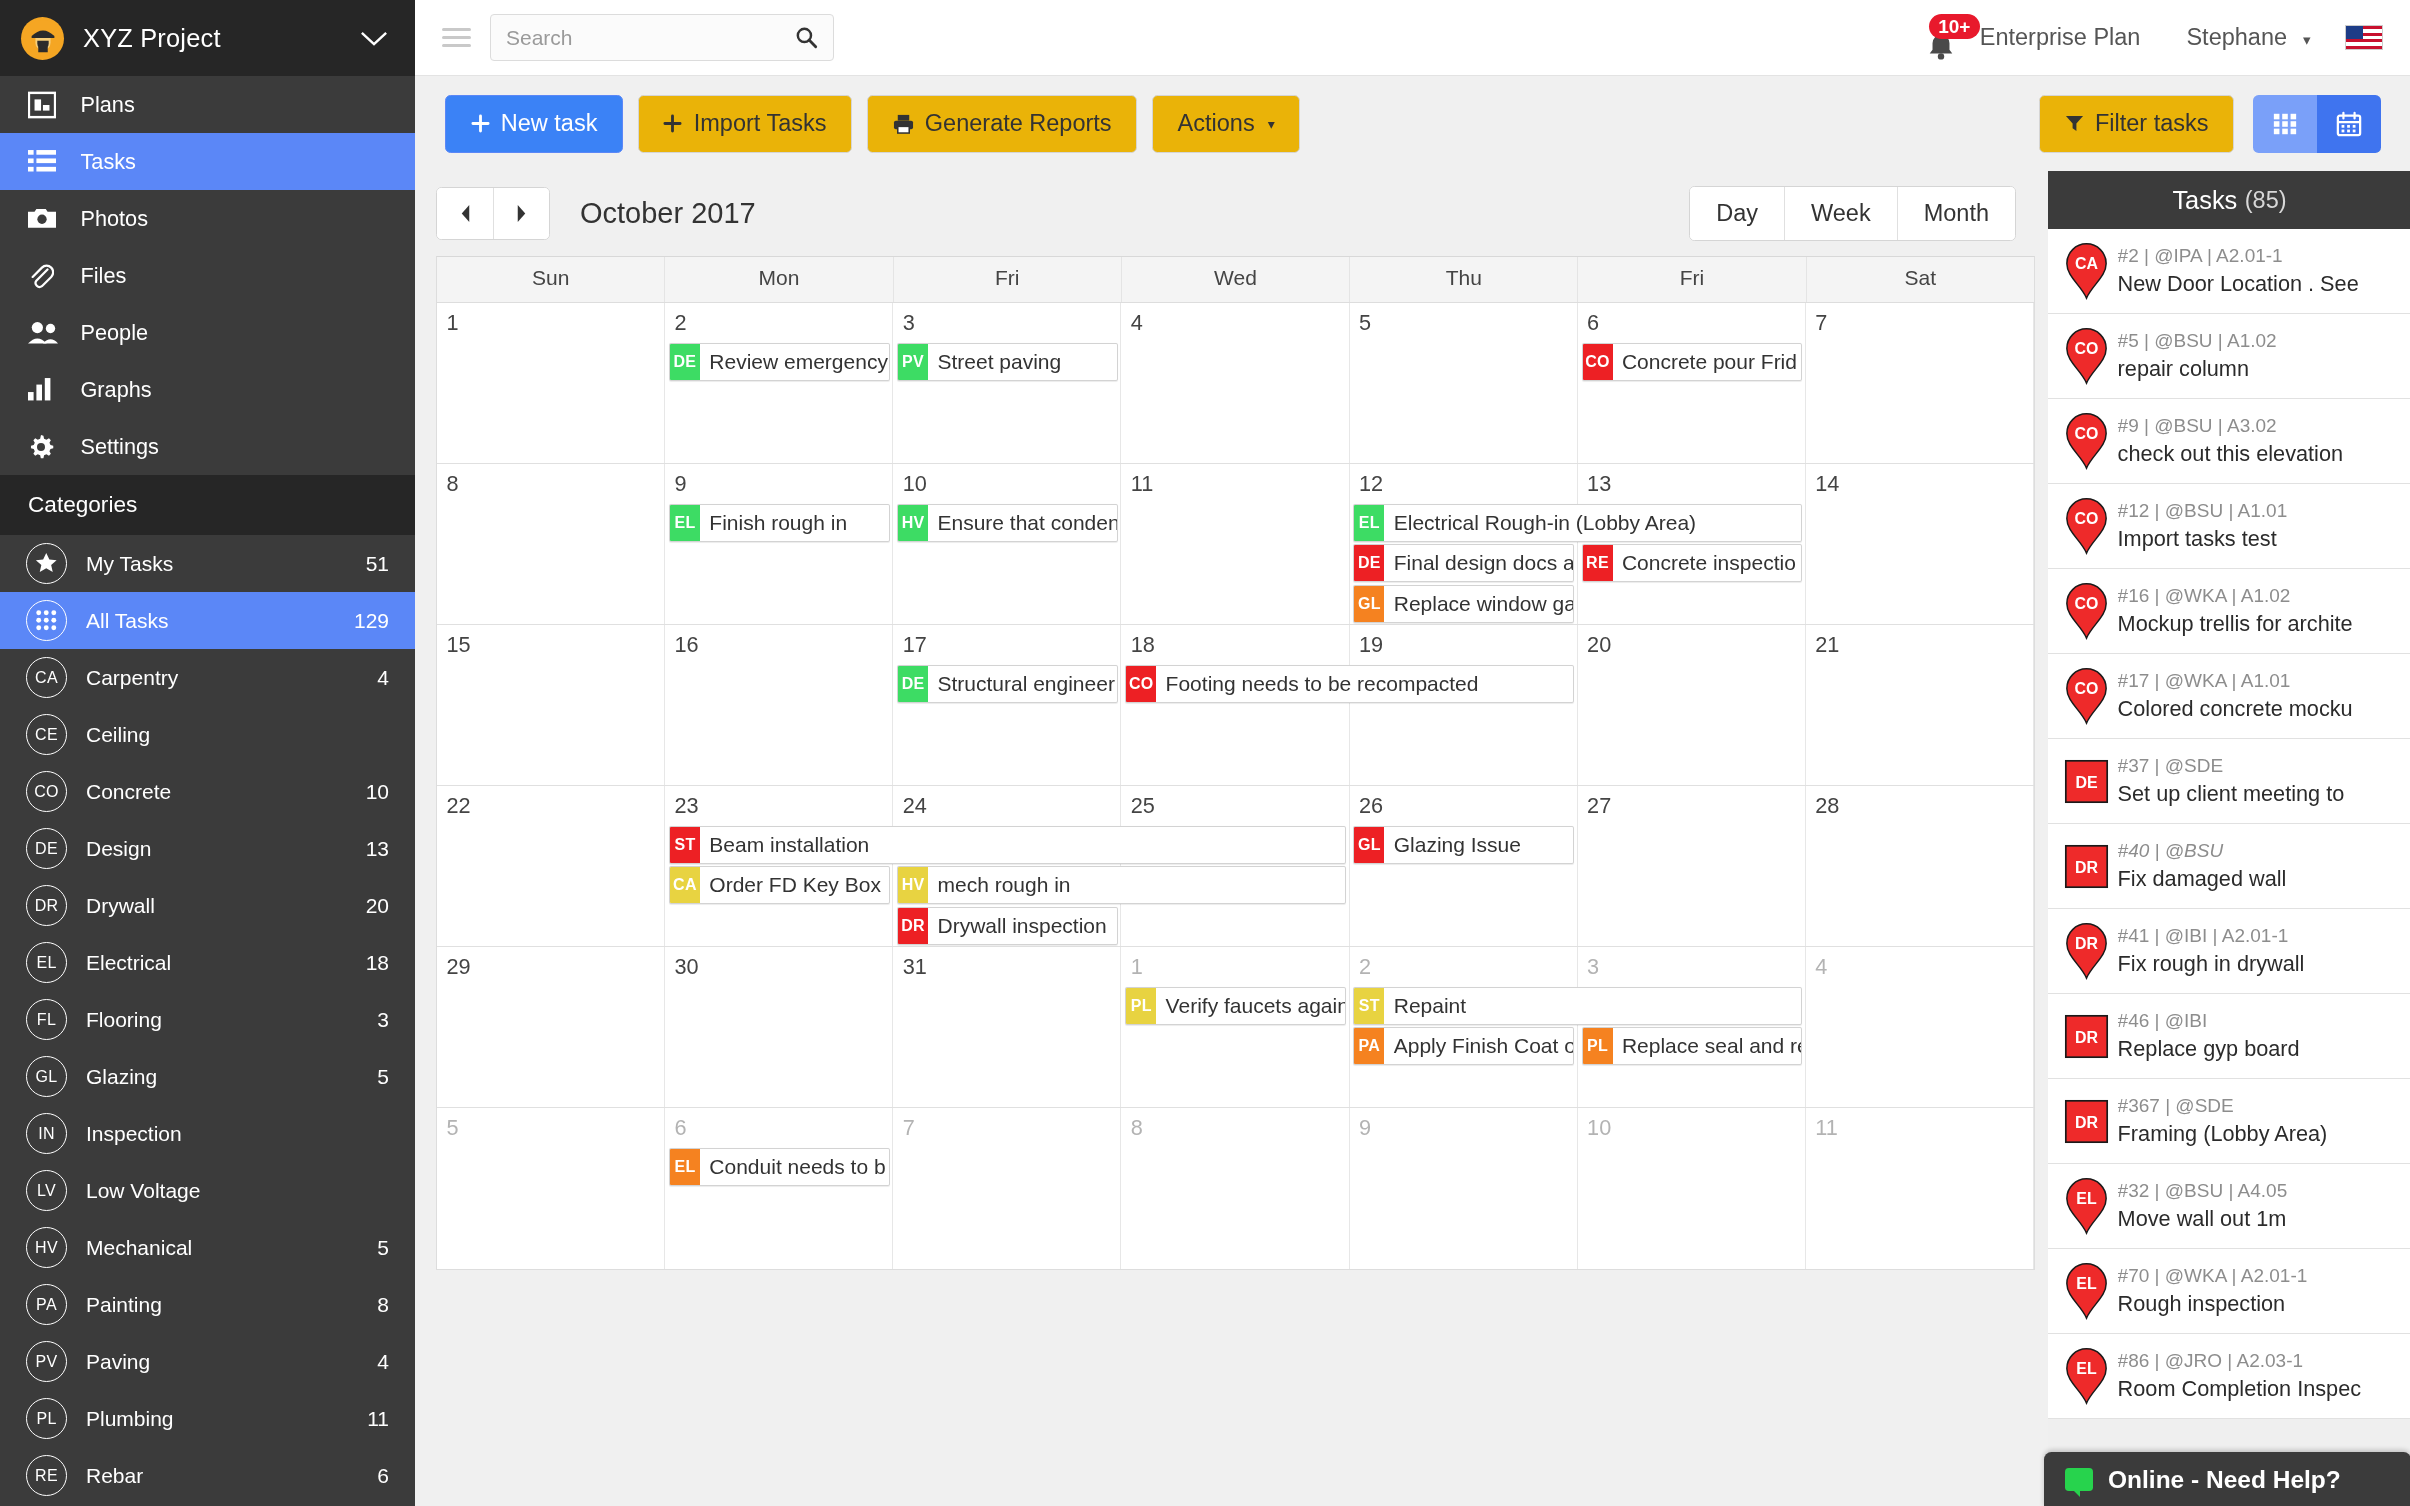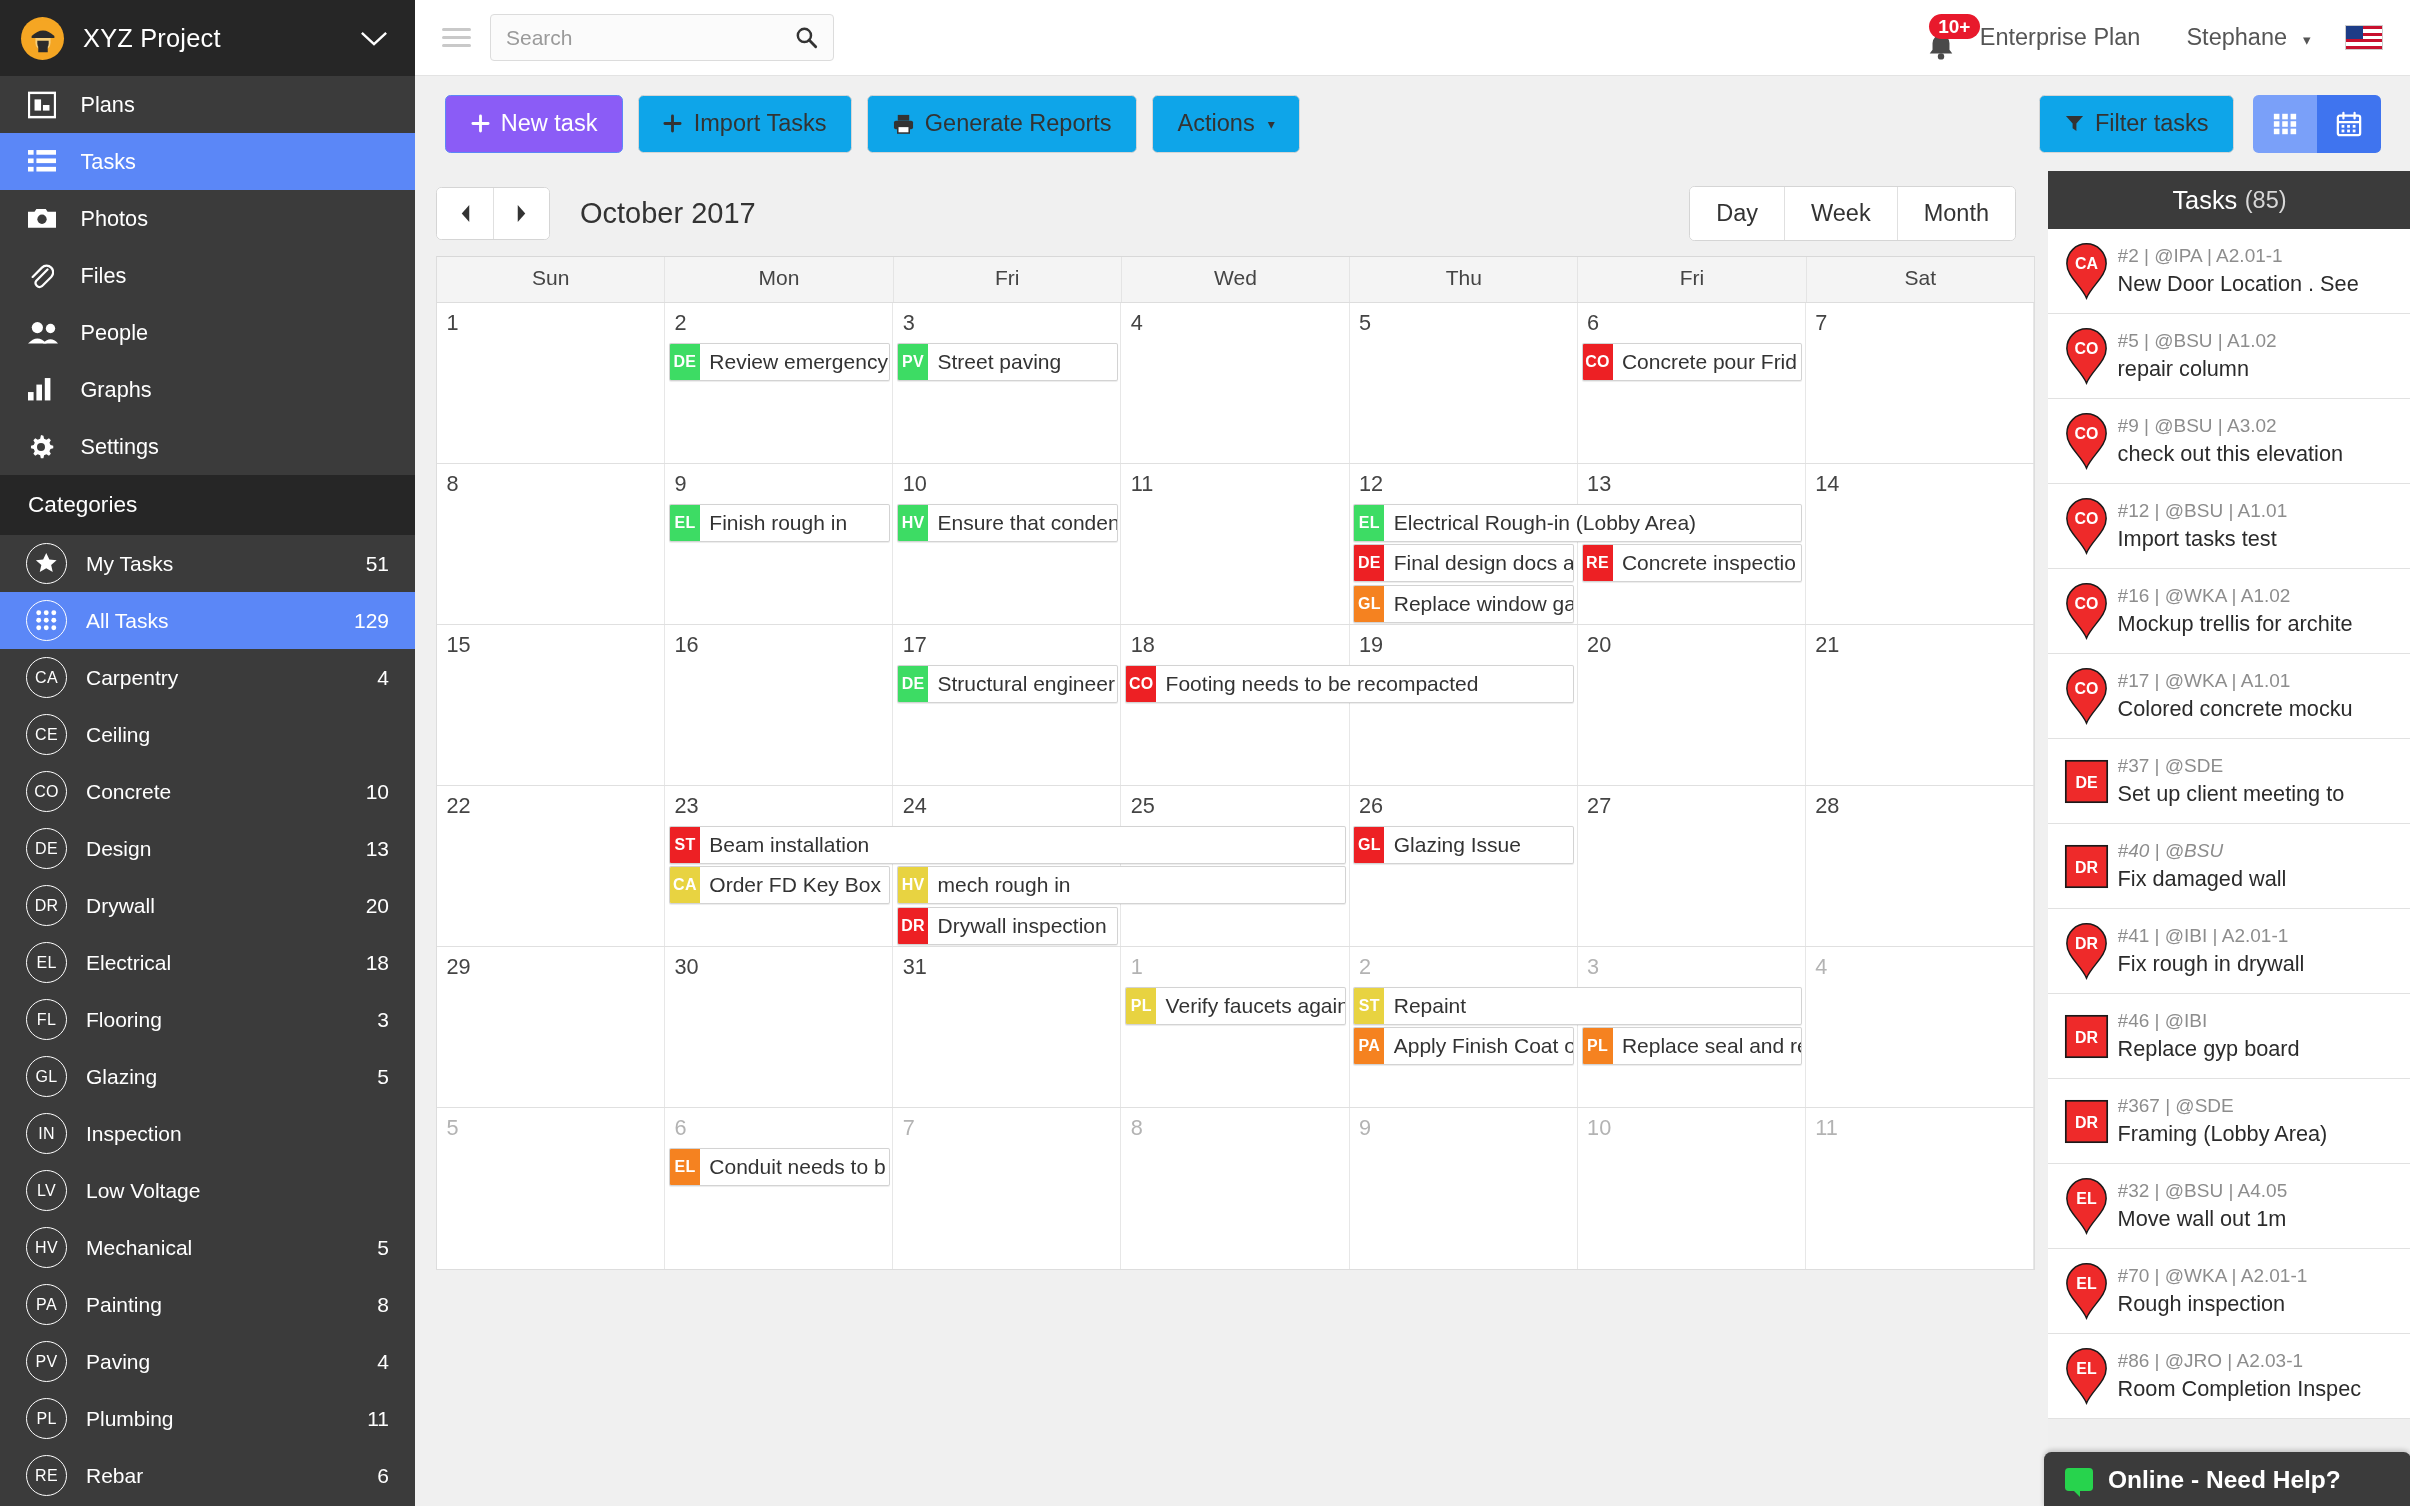--- a/index.html
+++ b/index.html
@@ -86,27 +86,27 @@
   .flag { width:38px; height:24.5px; margin-left:34px; position:relative; overflow:hidden; border:0.9px solid #ccc;}
   .flag .stripes { position:absolute; inset:0;
     background:repeating-linear-gradient(#c8102e 0 3.3px, #fff 3.3px 6.6px); }
   .flag .canton { position:absolute; left:0; top:0; width:17px; height:13px; background:#1d3c87; }
 
   .toolbar {
     height:95px; display:flex; align-items:center; padding:0 30px; flex:0 0 95px;
     background:#f0f0f0;
   }
   .btn {
-    height:58px; border:0.9px solid #d5d5d5; background:#0ea5e9; border-radius:5.6px;
+    height:58px; border:0.9px solid #d5d5d5; background:#eab308; border-radius:5.6px;
     display:inline-flex; align-items:center; justify-content:center;
     font-size:23.5px; color:#333; padding:0 24.5px; cursor:pointer; white-space:nowrap;
     font-family:"Liberation Sans", sans-serif;
   }
   .btn + .btn { margin-left:15px; }
-  .btn.primary { background:#8b5cf6; border-color:#5b87f7; color:#fff; }
+  .btn.primary { background:#3b82f6; border-color:#5b87f7; color:#fff; }
   .btn .bico { margin-right:11.3px; display:inline-flex; align-items:center; }
   .btn .caret { margin-left:13px; font-size:14px; }
   .toolbar-right { margin-left:auto; display:flex; align-items:center; }
   .viewtoggle { display:flex; margin-left:19px; border-radius:5.6px; overflow:hidden; }
   .viewtoggle .vbtn {
     width:64px; height:58px; display:flex; align-items:center; justify-content:center;
     background:#7aa0f9; cursor:pointer;
   }
   .viewtoggle .vbtn.on { background:#3f74ef; }
 

